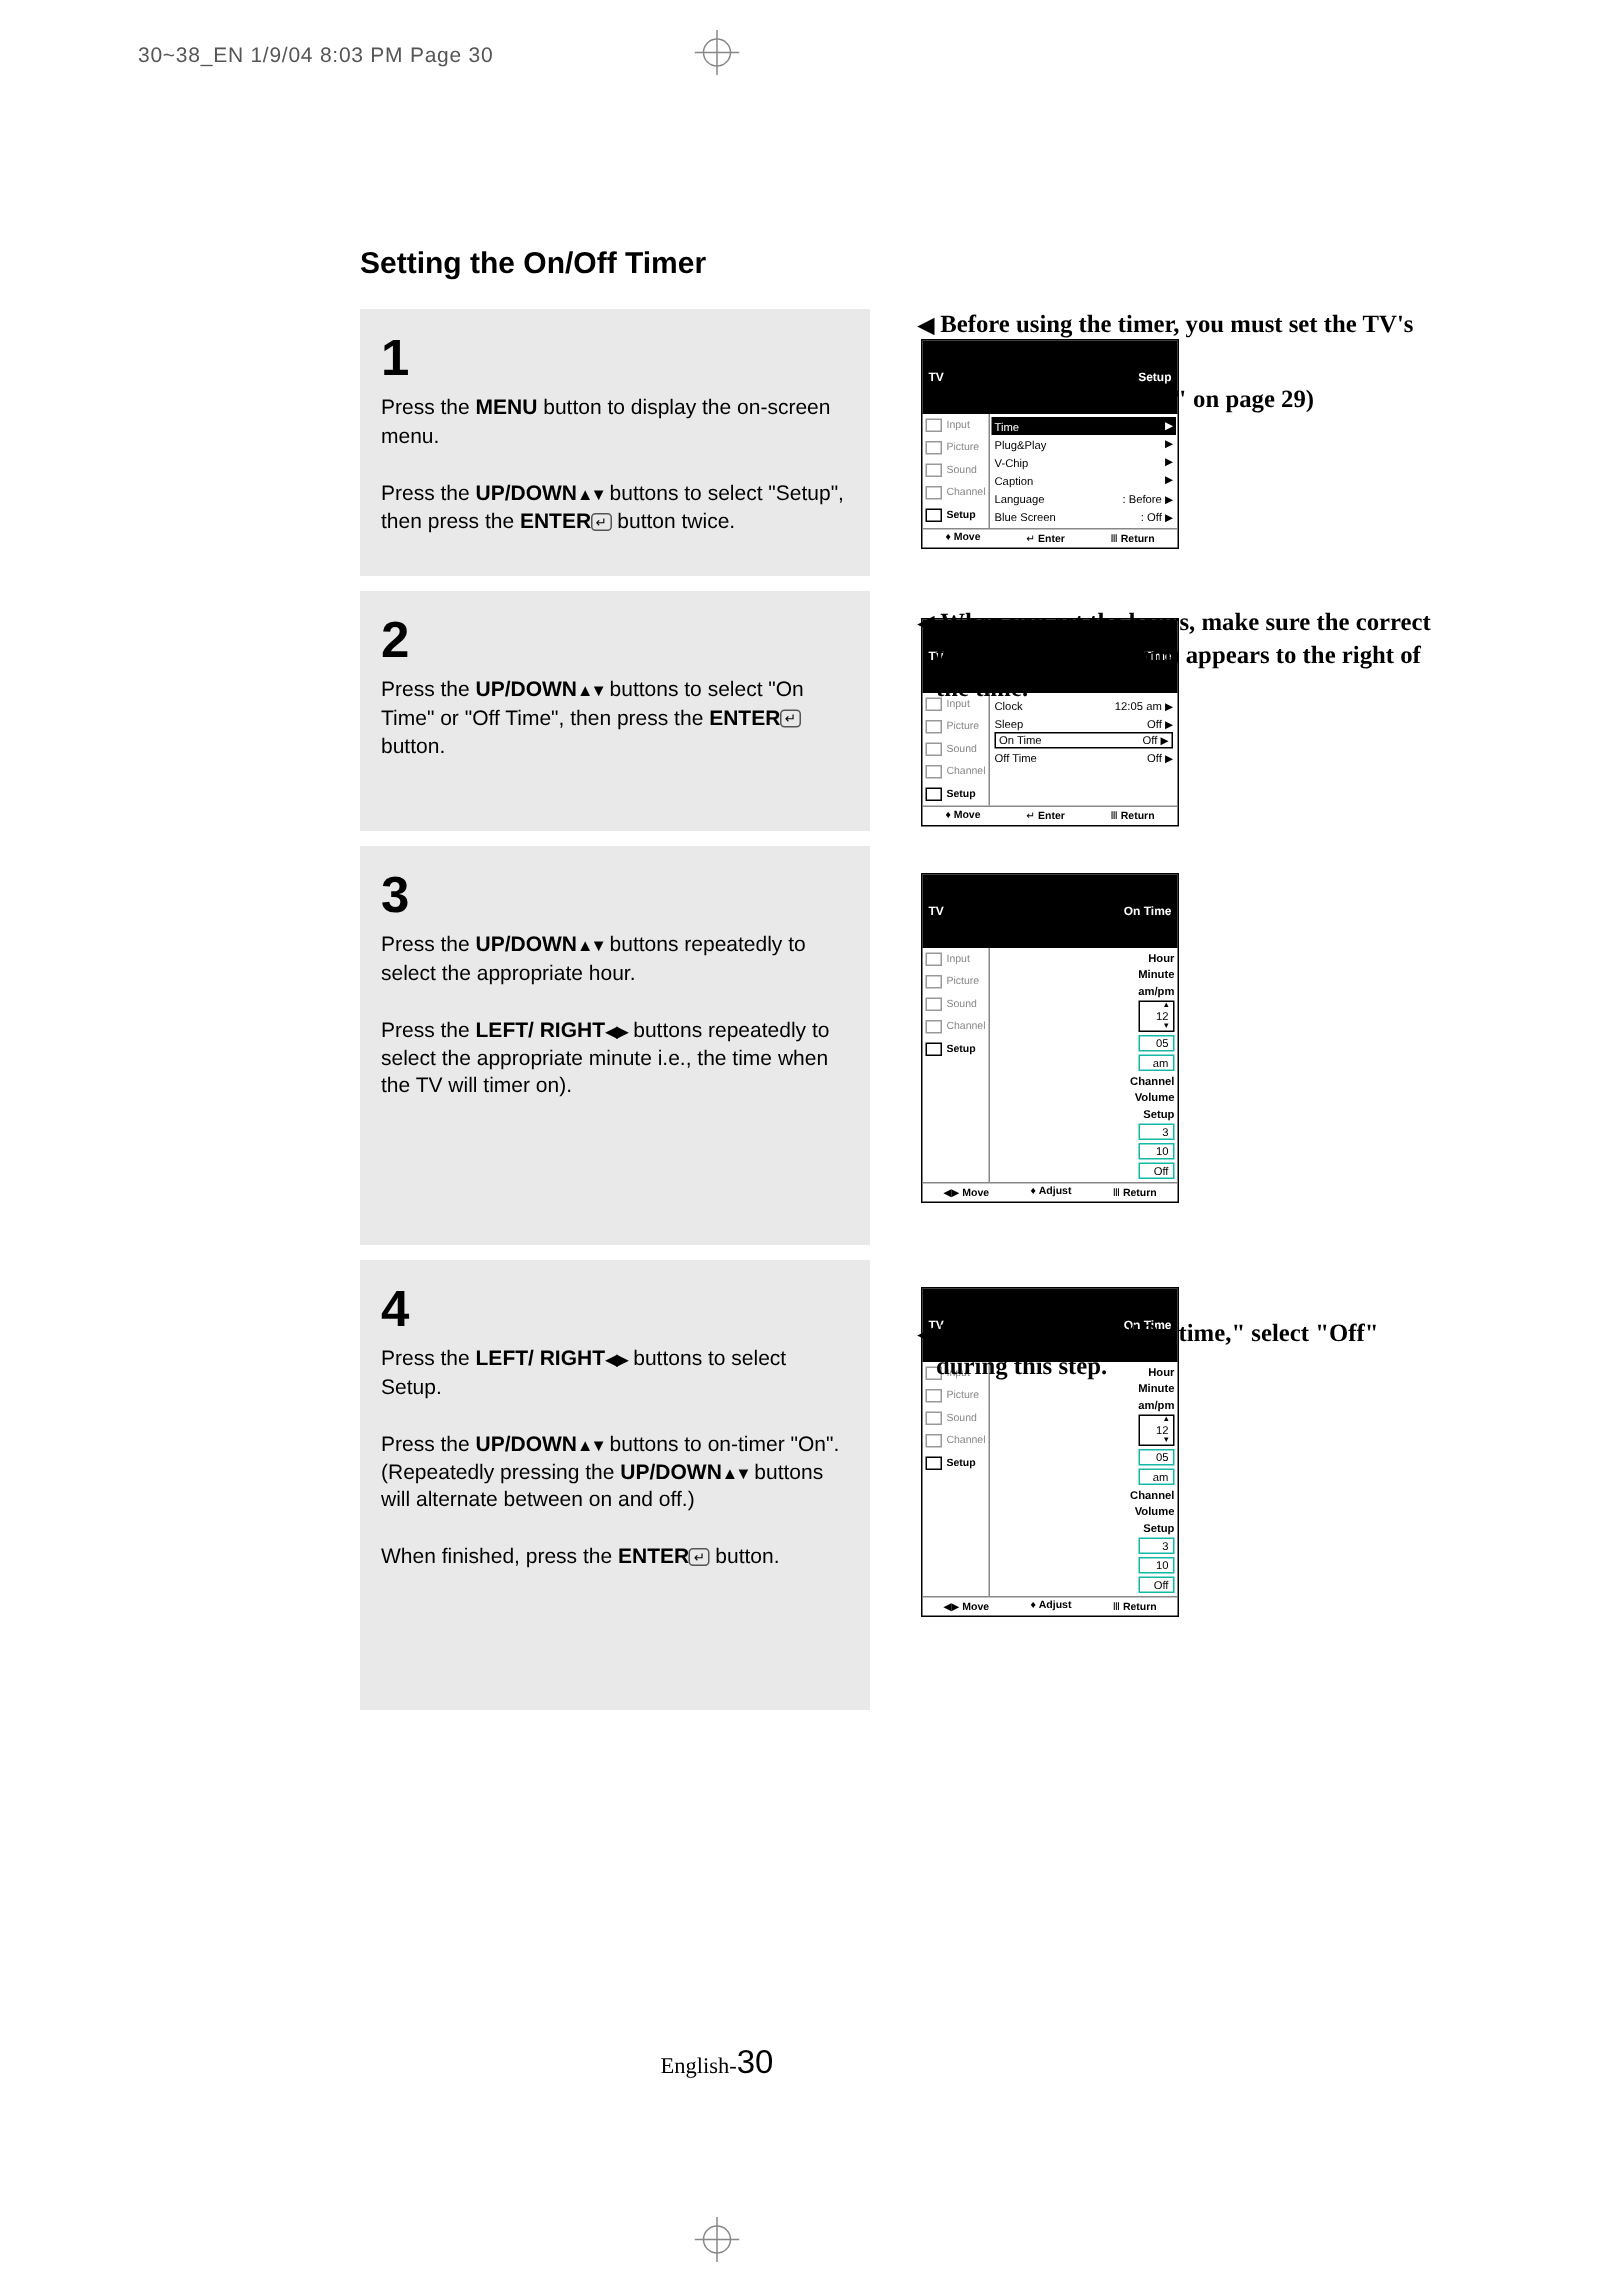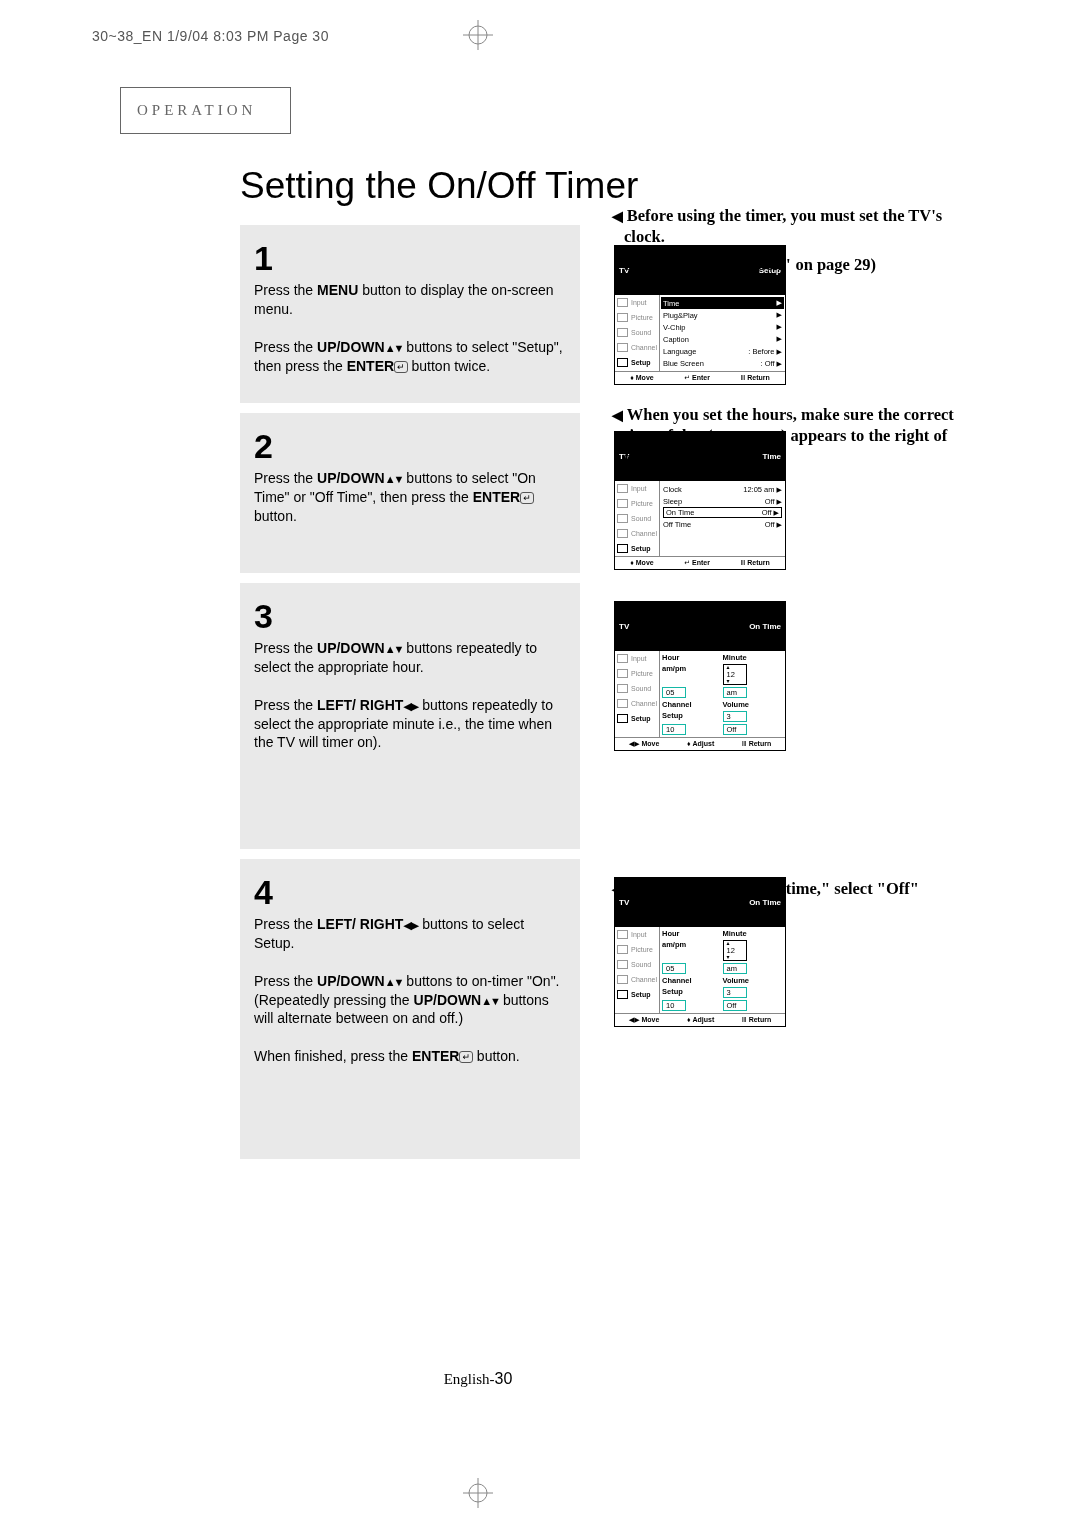--- a/index.html
+++ b/index.html
@@ -60,22 +60,22 @@
     font-variant: small-caps;
   }
 
   .content {
     position: absolute;
     top: 165px;
     left: 228px;
     width: 740px;
   }
   .title {
-    font-size: 37px;
-    font-weight: normal;
+    font-size: 20px;
+    font-weight: bold;
     font-family: Arial, Helvetica, sans-serif;
     margin-bottom: 18px;
   }
   .step-block {
     background: #e9e9e9;
     padding: 12px 14px 16px 14px;
     margin-bottom: 10px;
     width: 340px;
     box-sizing: border-box;
     position: relative;
@@ -135,22 +135,22 @@
   .osd-main { flex:1; padding:2px 3px; }
   .osd-row { display:flex; justify-content:space-between; align-items:center; padding:1.5px 0; font-size:7.5px;}
   .osd-row .tri { font-size:7px; }
   .osd-row.hl { background:#000; color:#fff; padding-left:2px; padding-right:2px; margin:0 -2px;}
   .osd-row.box { border:1px solid #000; padding:0 2px;}
   .osd-foot { border-top:1px solid #888; display:flex; justify-content:space-around; padding:2px 0; font-size:7px;}
   .osd-foot span b { font-weight:bold;}
   .mini-icon { display:inline-block; width:9px; height:7px; border:1px solid #999; margin-right:1px;}
   .osd-grid {
     display:grid;
-    grid-template-columns: 1fr 1fr;
-    text-align:left;
+    grid-template-columns: 1fr;
+    text-align:right;
     font-size:7.5px;
     row-gap:2px;
     padding:2px;
   }
   .osd-grid .lbl { font-weight:bold; }
   .osd-grid .val { border:1px solid #14b8a6; padding:0 3px; display:inline-block; min-width:16px;}
   .osd-grid .valsel { border:1px solid #000; padding:0 3px; display:inline-block; min-width:16px; position:relative;}
   .spin { font-size:6px; line-height:5px; display:block;}
 
   .right-notes {
@@ -165,40 +165,39 @@
   .note-tri { font-size:14px; margin-right:4px;}
 
   .footer {
     position:absolute;
     bottom: 140px;
     left:50%;
     transform:translateX(-50%);
     font-family: Georgia, serif;
     font-size: 15px;
   }
-  .footer .pg { font-family: Arial,sans-serif; font-size:16px;}
+  .footer .pg { font-family: Arial,sans-serif; font-size:22px;}
 </style>
 </head>
 <body>
 
 <div class="page">
   <div class="header-line">30~38_EN  1/9/04 8:03 PM  Page 30</div>
 
   <svg class="crop-top">
       <line class="crop-mark" x1="15" y1="0" x2="15" y2="30"></line>
       <line class="crop-mark" x1="0" y1="15" x2="30" y2="15"></line>
       <circle class="crop-mark" cx="15" cy="15" r="9"></circle>
     </svg>
   <svg class="crop-bottom">
       <line class="crop-mark" x1="15" y1="0" x2="15" y2="30"></line>
       <line class="crop-mark" x1="0" y1="15" x2="30" y2="15"></line>
       <circle class="crop-mark" cx="15" cy="15" r="9"></circle>
     </svg>
 
-  <div class="section-box">Operation</div>
 
   <div class="content">
     <div class="title">Setting the On/Off Timer</div>
 
     <div class="step-block" style="height:178px;">
       <div class="step-num">1</div>
       <div class="step-text">
         <span>Press the </span><b>MENU</b><span> button to display the on-screen menu.</span>
         <br><br>
         <span>Press the </span><b>UP/DOWN</b><span class="arrow-ud">▲▼</span><span> buttons to select "Setup", then press the </span><b>ENTER</b><span class="enter-icon">↵</span><span> button twice.</span>

